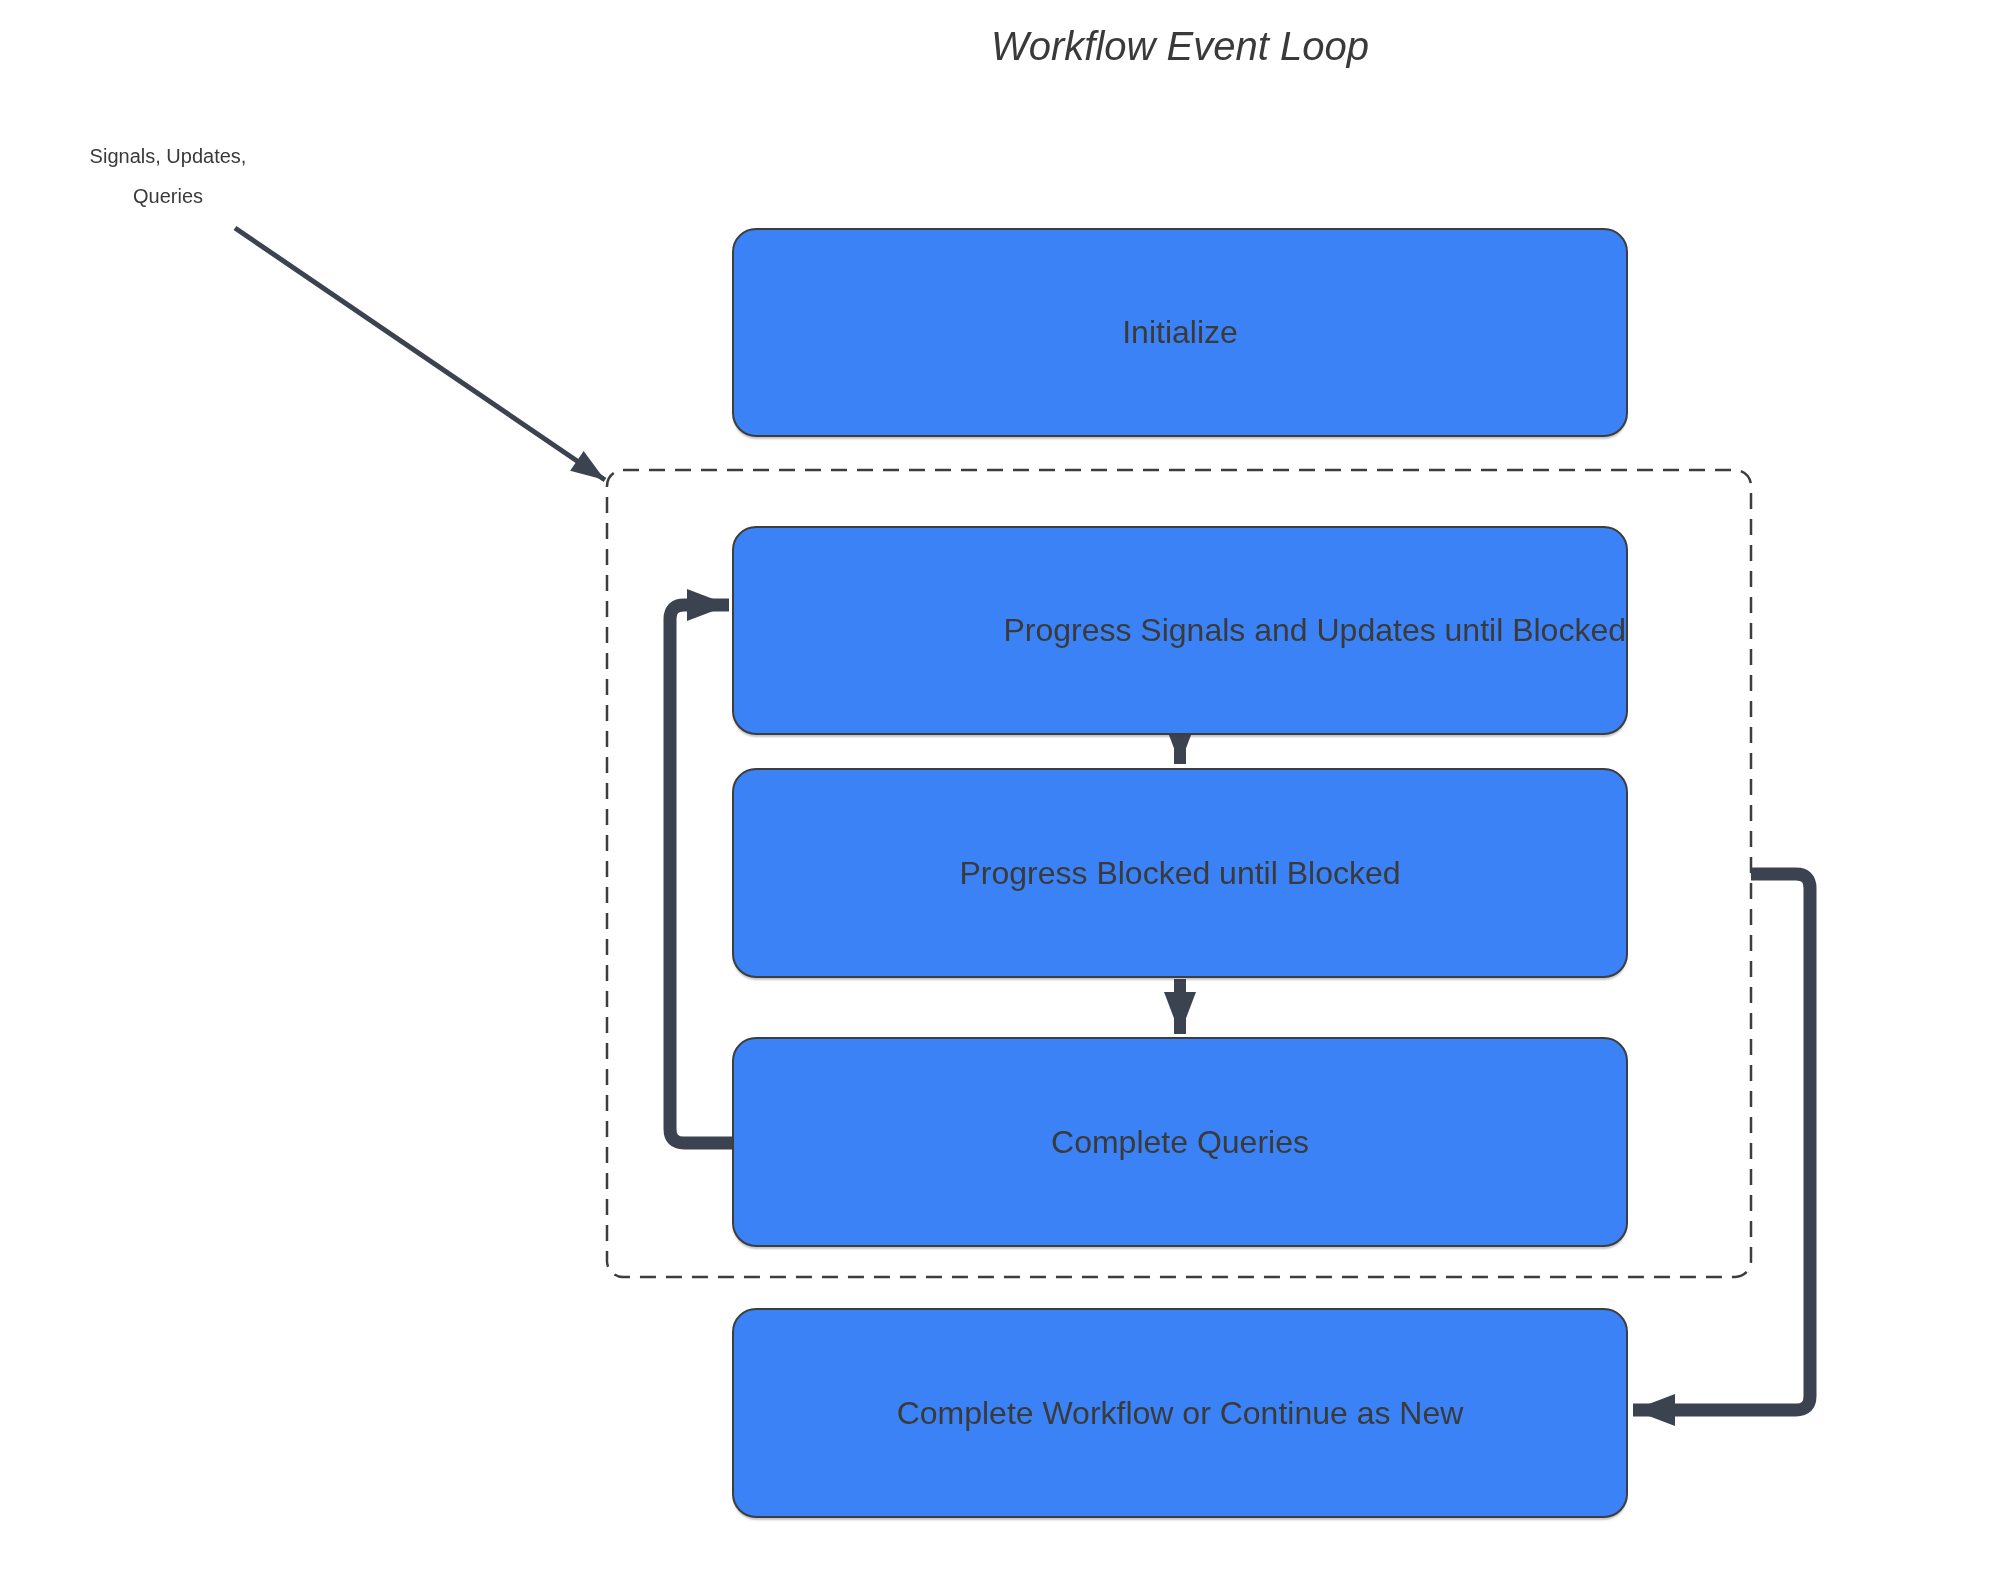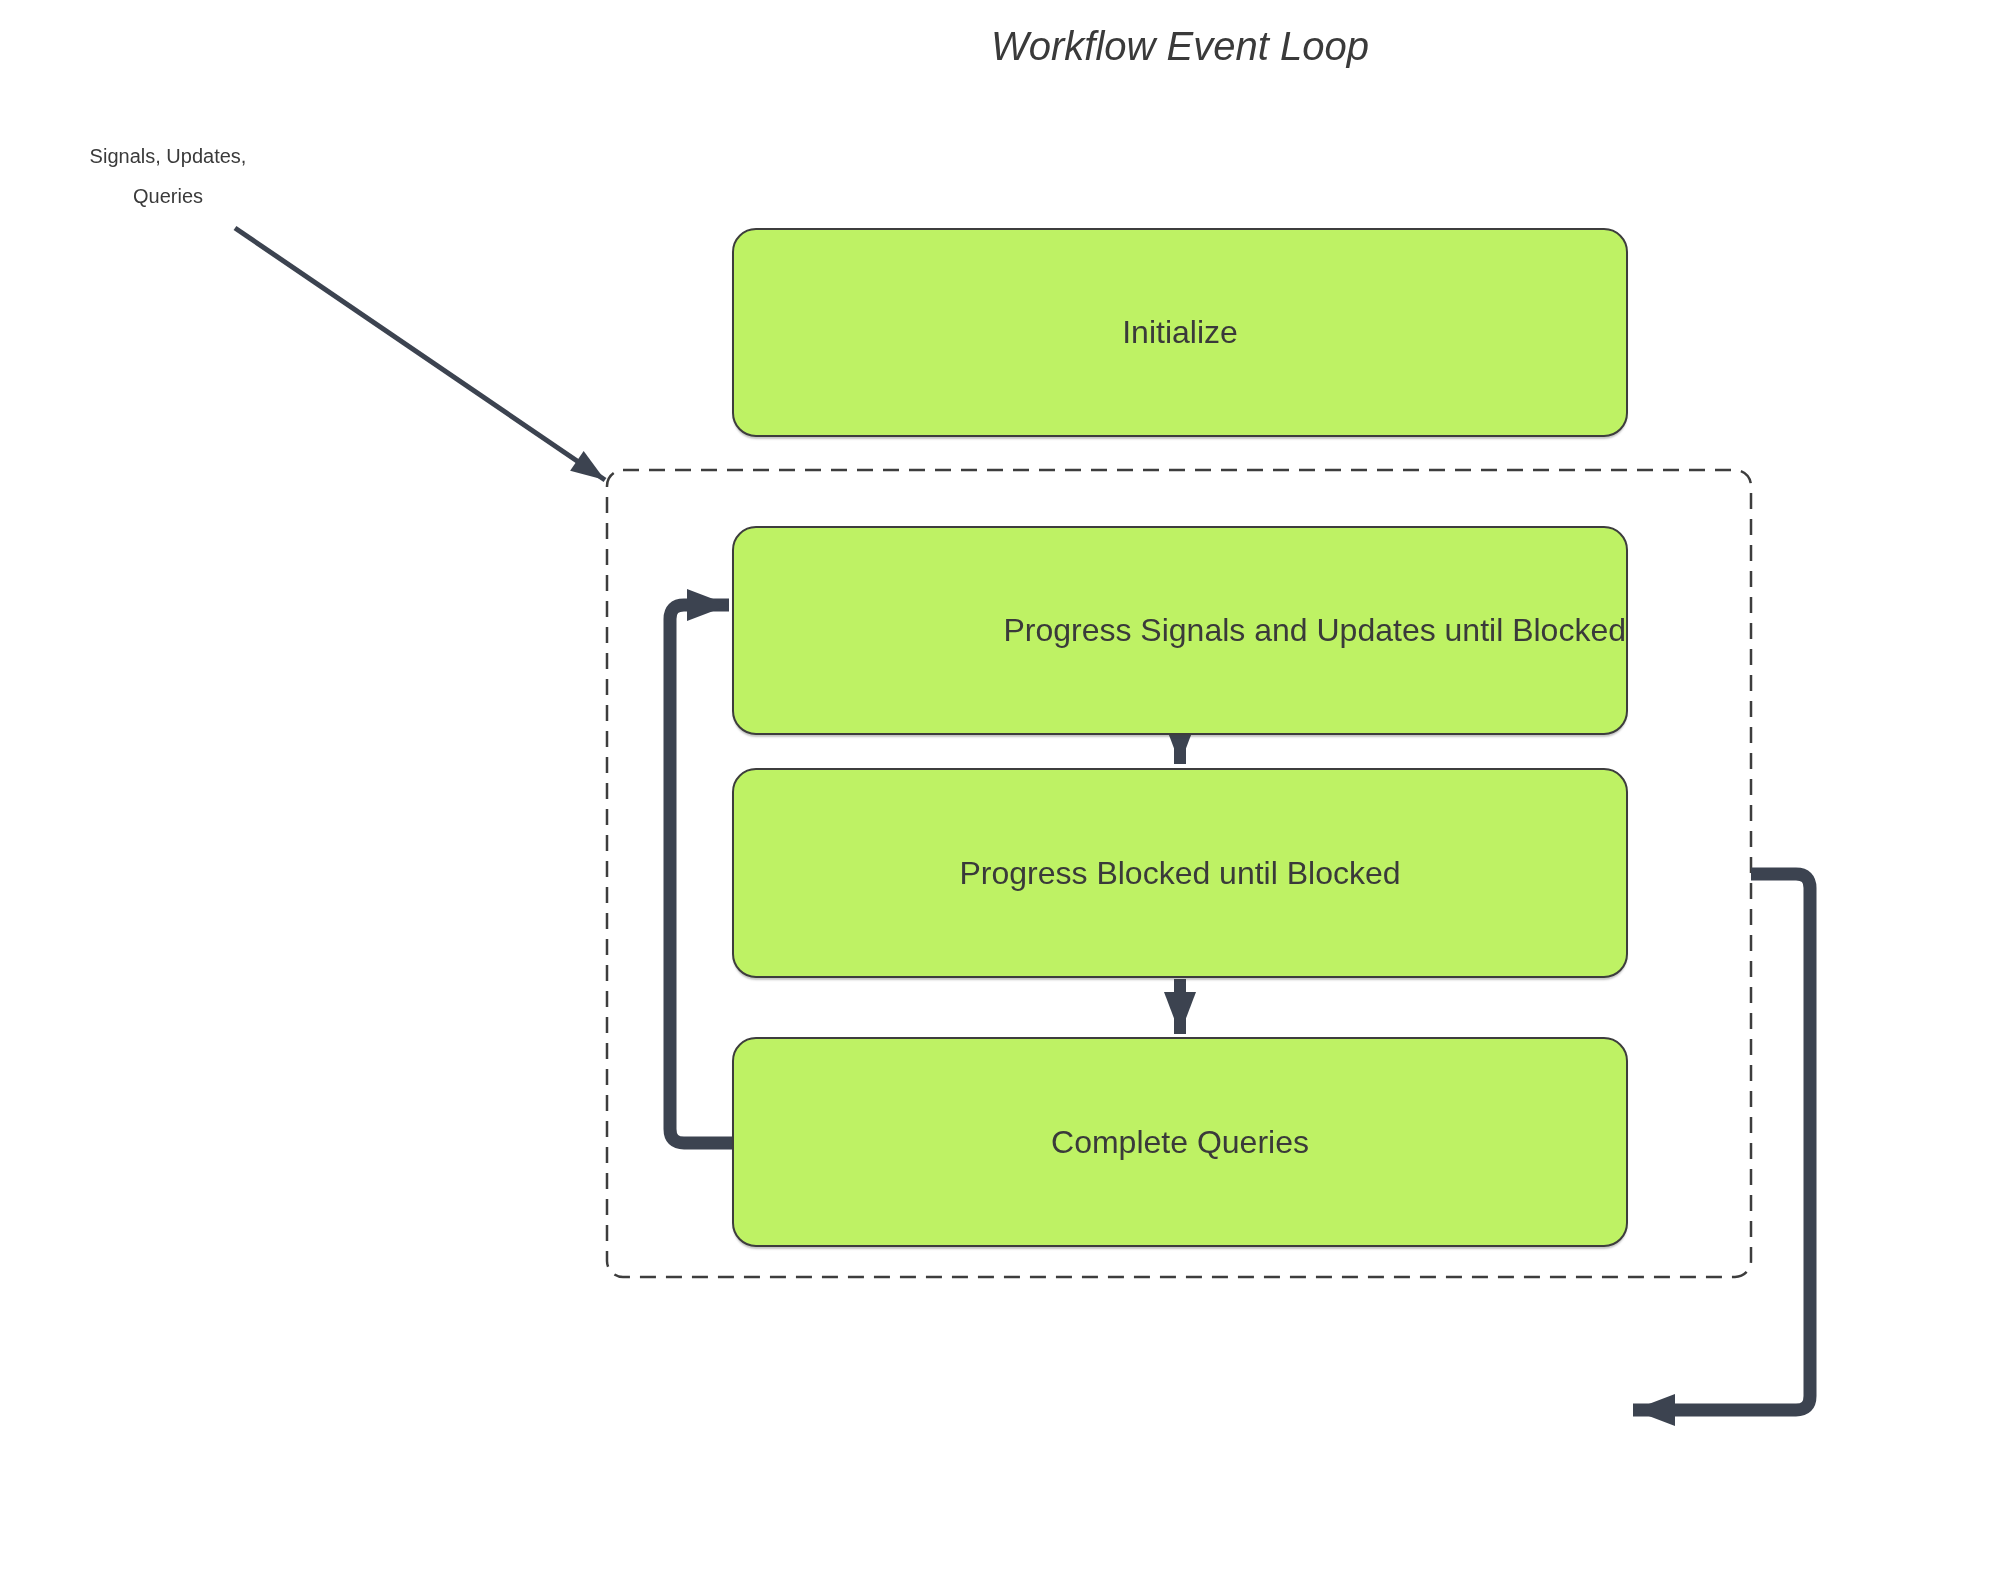--- a/index.html
+++ b/index.html
@@ -46,21 +46,21 @@
     left: 0;
     top: 0;
     width: 2006px;
     height: 1576px;
   }
   .node {
     position: absolute;
     left: 732px;
     width: 896px;
     box-sizing: border-box;
-    background: #bef264;
+    background: #3b82f6;
     border: 2px solid var(--border, #3d3d3d);
     border-radius: 24px;
     display: flex;
     align-items: center;
     justify-content: center;
     text-align: center;
     font-size: 32px;
     color: var(--text, #3a3a3a);
     box-shadow: 0 3px 2px -1px rgba(60,60,60,0.30);
   }
@@ -123,14 +123,17 @@
   </div>
 
   <div class="node node-progress-workflow">
     <span>Progress Blocked until Blocked</span>
   </div>
 
   <div class="node node-execute-queries">
     <span>Complete Queries</span>
   </div>
 
+  <div class="node node-complete">
+    <span>Complete Workflow or Continue as New</span>
+  </div>
 
 </div>
 
 </body></html>

